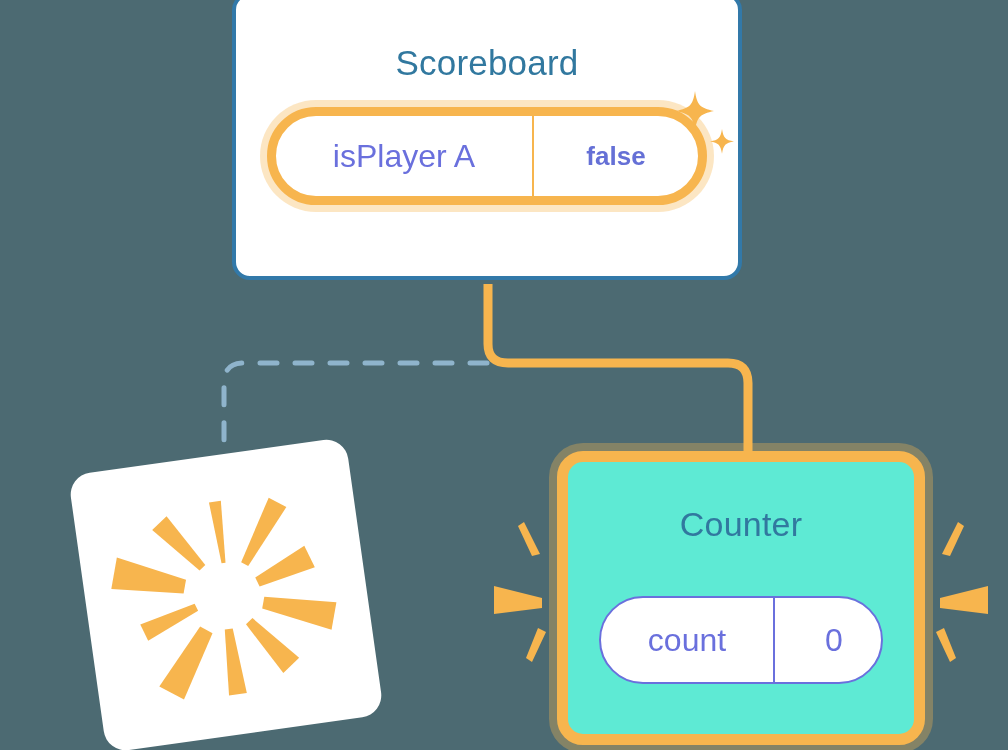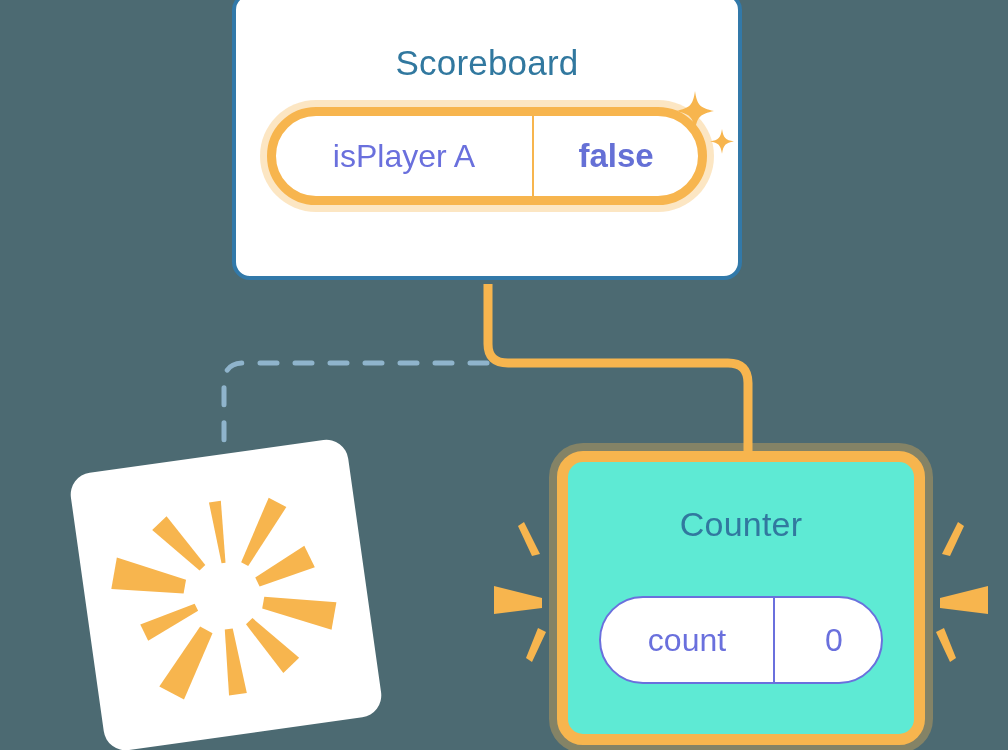--- a/index.html
+++ b/index.html
@@ -84,21 +84,21 @@
     font-size: 32px;
     border-right: 2px solid #f7b54e;
   }
   .pill-hl .pill-val {
     display: flex;
     align-items: center;
     justify-content: center;
     padding: 0 26px;
     min-width: 112px;
     color: #6570d6;
-    font-size: 33px;
+    font-size: 26px;
     font-weight: 700;
   }
 
   
   .sparkles {
     position: absolute;
     right: -34px;
     top: -22px;
     width: 72px;
     height: 82px;

